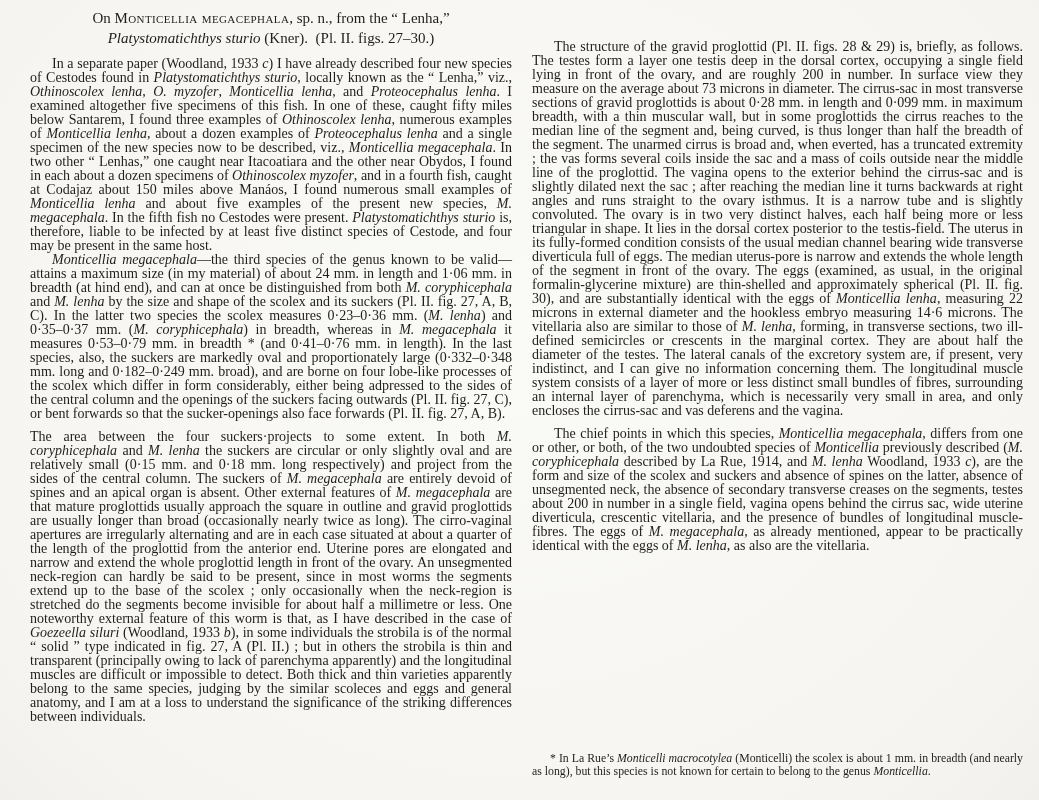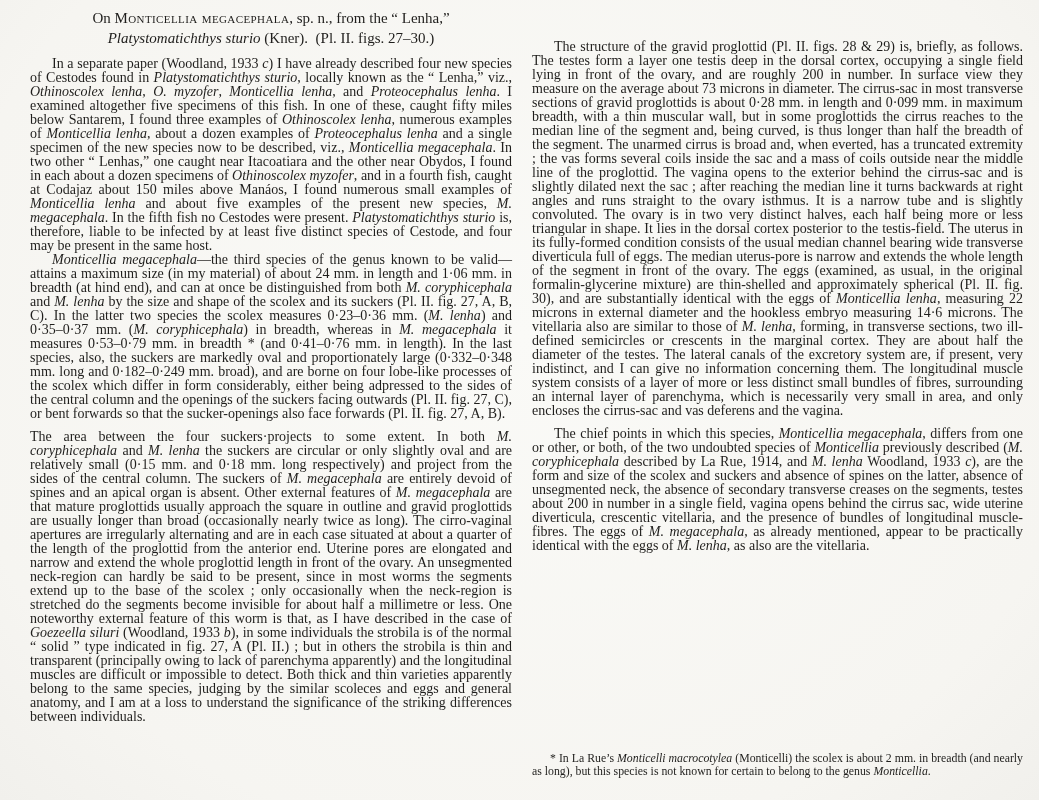--- a/index.html
+++ b/index.html
@@ -63,15 +63,15 @@
 
     <p class="para gap"><span>The area between the four suckers·projects to some extent. In both </span><i>M. coryphicephala</i><span> and </span><i>M. lenha</i><span> the suckers are circular or only slightly oval and are relatively small (0·15 mm. and 0·18 mm. long respectively) and project from the sides of the central column. The suckers of </span><i>M. megacephala</i><span> are entirely devoid of spines and an apical organ is absent. Other external features of </span><i>M. megacephala</i><span> are that mature proglottids usually approach the square in outline and gravid proglottids are usually longer than broad (occasionally nearly twice as long). The cirro-vaginal apertures are irregularly alternating and are in each case situated at about a quarter of the length of the proglottid from the anterior end. Uterine pores are elongated and narrow and extend the whole proglottid length in front of the ovary. An unsegmented neck-region can hardly be said to be present, since in most worms the segments extend up to the base of the scolex ; only occasionally when the neck-region is stretched do the segments become invisible for about half a millimetre or less. One noteworthy external feature of this worm is that, as I have described in the case of </span><i>Goezeella siluri</i><span> (Woodland, 1933 </span><i>b</i><span>), in some individuals the strobila is of the normal “ solid ” type indicated in fig. 27, A (Pl. II.) ; but in others the strobila is thin and transparent (principally owing to lack of parenchyma apparently) and the longitudinal muscles are difficult or impossible to detect. Both thick and thin varieties apparently belong to the same species, judging by the similar scoleces and eggs and general anatomy, and I am at a loss to understand the significance of the striking differences between individuals.</span></p>
   </div>
 
   <div class="col col-right">
     <p class="para indent"><span>The structure of the gravid proglottid (Pl. II. figs. 28 &amp; 29) is, briefly, as follows. The testes form a layer one testis deep in the dorsal cortex, occupying a single field lying in front of the ovary, and are roughly 200 in number. In surface view they measure on the average about 73 microns in diameter. The cirrus-sac in most transverse sections of gravid proglottids is about 0·28 mm. in length and 0·099 mm. in maximum breadth, with a thin muscular wall, but in some proglottids the cirrus reaches to the median line of the segment and, being curved, is thus longer than half the breadth of the segment. The unarmed cirrus is broad and, when everted, has a truncated extremity ; the vas forms several coils inside the sac and a mass of coils outside near the middle line of the proglottid. The vagina opens to the exterior behind the cirrus-sac and is slightly dilated next the sac ; after reaching the median line it turns backwards at right angles and runs straight to the ovary isthmus. It is a narrow tube and is slightly convoluted. The ovary is in two very distinct halves, each half being more or less triangular in shape. It lies in the dorsal cortex posterior to the testis-field. The uterus in its fully-formed condition consists of the usual median channel bearing wide transverse diverticula full of eggs. The median uterus-pore is narrow and extends the whole length of the segment in front of the ovary. The eggs (examined, as usual, in the original formalin-glycerine mixture) are thin-shelled and approximately spherical (Pl. II. fig. 30), and are substantially identical with the eggs of </span><i>Monticellia lenha</i><span>, measuring 22 microns in external diameter and the hookless embryo measuring 14·6 microns. The vitellaria also are similar to those of </span><i>M. lenha</i><span>, forming, in transverse sections, two ill-defined semicircles or crescents in the marginal cortex. They are about half the diameter of the testes. The lateral canals of the excretory system are, if present, very indistinct, and I can give no information concerning them. The longitudinal muscle system consists of a layer of more or less distinct small bundles of fibres, surrounding an internal layer of parenchyma, which is necessarily very small in area, and only encloses the cirrus-sac and vas deferens and the vagina.</span></p>
 
     <p class="para indent gap"><span>The chief points in which this species, </span><i>Monticellia megacephala</i><span>, differs from one or other, or both, of the two undoubted species of </span><i>Monticellia</i><span> previously described (</span><i>M. coryphicephala</i><span> described by La Rue, 1914, and </span><i>M. lenha</i><span> Woodland, 1933 </span><i>c</i><span>), are the form and size of the scolex and suckers and absence of spines on the latter, absence of unsegmented neck, the absence of secondary transverse creases on the segments, testes about 200 in number in a single field, vagina opens behind the cirrus sac, wide uterine diverticula, crescentic vitellaria, and the presence of bundles of longitudinal muscle-fibres. The eggs of </span><i>M. megacephala</i><span>, as already mentioned, appear to be practically identical with the eggs of </span><i>M. lenha</i><span>, as also are the vitellaria.</span></p>
   </div>
 
-  <div class="footnote"><span>* In La Rue’s </span><i>Monticelli macrocotylea</i><span> (Monticelli) the scolex is about 2 mm. in breadth (and nearly as long), but this species is not known for certain to belong to the genus </span><i>Monticellia</i><span>.</span></div>
+  <div class="footnote"><span>* In La Rue’s </span><i>Monticelli macrocotylea</i><span> (Monticelli) the scolex is about 1 mm. in breadth (and nearly as long), but this species is not known for certain to belong to the genus </span><i>Monticellia</i><span>.</span></div>
 
 </div>
 
 </body></html>

